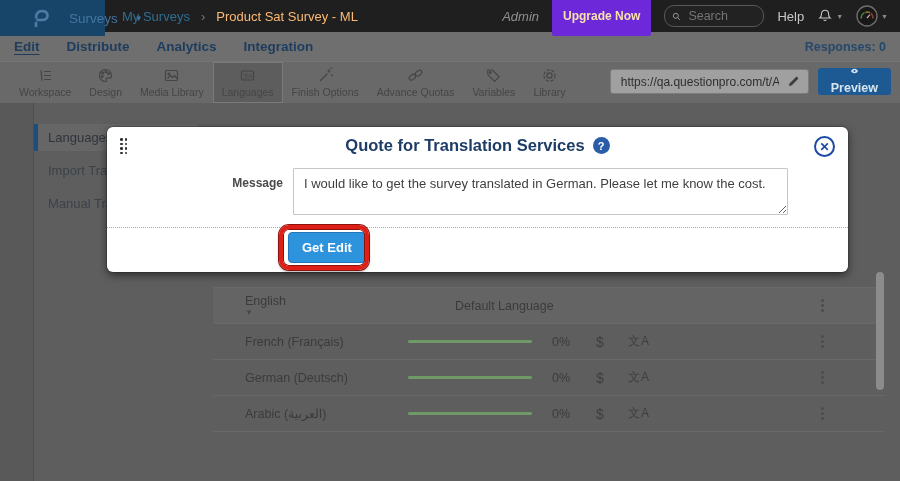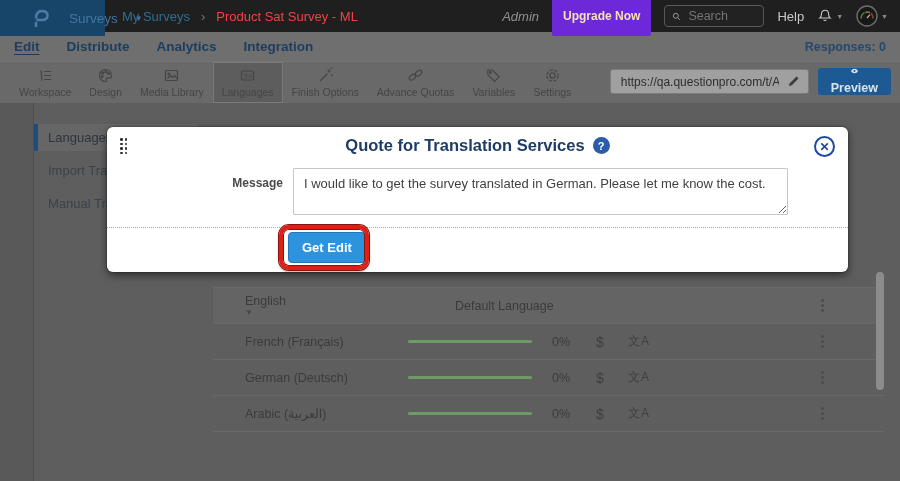--- a/index.html
+++ b/index.html
@@ -9,25 +9,25 @@
 
   
   .topbar{position:absolute;top:0;left:0;right:0;height:32px;background:#1f1f1f;display:flex;align-items:center;z-index:5;}
   .logo-block{position:absolute;left:0;top:0;width:105px;height:36px;background:#174569;display:flex;align-items:center;z-index:6;box-sizing:border-box;padding-left:33px;cursor:pointer;gap:12px;}
   .qp-logo{width:17px;height:19px;flex:0 0 auto;}
   .surveys-label{color:#4474a0;font-size:13.5px;margin-left:7px;}
   .caret{color:#4474a0;font-size:8px;margin-left:5px;}
   .breadcrumb{margin-left:122px;display:flex;align-items:center;gap:11px;font-size:13px;}
   .bc-parent{color:#2f6e93;cursor:pointer;}
   .bc-sep{color:#6f7a80;font-size:13px;}
-  .bc-current{color:#ef4444;text-align:center;}
+  .bc-current{color:#fdba74;text-align:center;}
   .topbar-right{margin-left:auto;display:flex;align-items:center;gap:13px;padding-right:12px;}
   .admin{font-style:italic;color:#8f8f8f;font-size:13px;}
   .upgrade{background:#6d28d9;color:#f7e2ad;font-size:12px;font-weight:700;padding:13px 11px;border-radius:2px;border:none;cursor:pointer;font-family:inherit;}
-  .search{display:flex;align-items:center;background:#222;border:1px solid #585858;border-radius:4px;height:20px;padding:0 7px;gap:5px;width:84px;}
+  .search{display:flex;align-items:center;background:#222;border:1px solid #585858;border-radius:10px;height:20px;padding:0 7px;gap:5px;width:84px;}
   .search input{background:transparent;border:none;color:#9a9a9a;font-size:12.5px;width:66px;outline:none;font-family:inherit;}
   .help{color:#c7c7c7;font-size:13px;cursor:pointer;}
   .icon-btn{display:flex;align-items:center;gap:3px;cursor:pointer;}
   .mini-caret{color:#8a8a8a;font-size:7px;}
 
   
   .nav{position:absolute;top:32px;left:0;right:0;height:29px;background:#6f6f6f;display:flex;align-items:center;padding-left:14px;gap:27px;box-sizing:border-box;}
   .nav-tab{color:#1d3c5e;font-size:13.5px;font-weight:700;cursor:pointer;}
   .nav-tab.active{text-decoration:underline;text-underline-offset:3px;}
   .responses{margin-left:auto;padding-right:14px;color:#26486b;font-size:12.5px;font-weight:700;}
@@ -190,21 +190,21 @@
         <path d="M2.8 3h4.6l6.8 6.8-4.6 4.6L2.8 7.6V3z"></path>
         <circle cx="5.3" cy="5.5" r=".9"></circle>
       </svg>
     <span>Variables</span>
   </div>
   <div class="tool">
     <svg viewBox="0 0 17 17">
         <circle cx="8.5" cy="8.5" r="2.6"></circle>
         <circle cx="8.5" cy="8.5" r="5.6" stroke-dasharray="3 1.6"></circle>
       </svg>
-    <span>Settings</span>
+    <span>Library</span>
   </div>
 </div>
 <div class="toolbar-right">
   <div class="url-box">
     <input type="text" value="https://qa.questionpro.com/t/AW" style="">
     <svg width="13" height="13" viewBox="0 0 14 14">
         <path d="M2 12l1-3.2L10.2 1.6l2.2 2.2L5.2 11 2 12z" fill="#3c3c3c"></path>
       </svg>
   </div>
   <button class="preview-btn">

